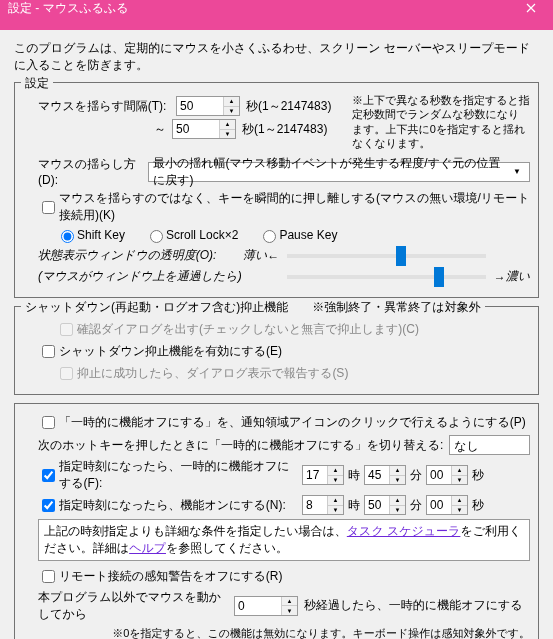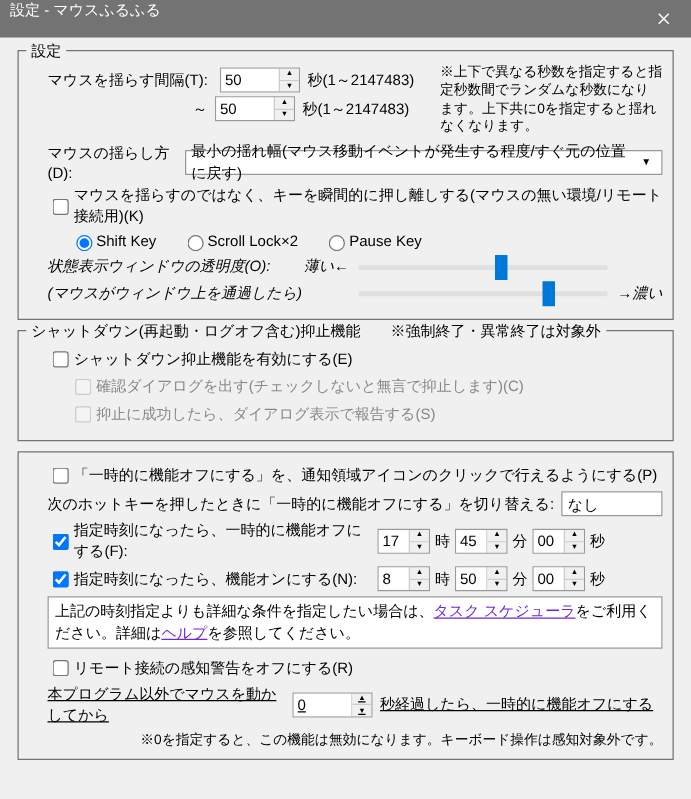--- a/index.html
+++ b/index.html
@@ -12,24 +12,24 @@
   }
   .window {
     width: 553px;
     height: 639px;
     background: #f0f0f0;
     display: flex;
     flex-direction: column;
   }
   .titlebar {
     height: 30px;
-    background: #737373;
+    background: #ec4899;
     color: #fff;
     display: flex;
-    align-items: flex-start;
+    align-items: center;
     padding: 0 8px 14px 8px;
     justify-content: space-between;
   }
   .titlebar .title { font-size: 12px; }
   .close-btn {
     width: 45px;
     height: 30px;
     display: flex;
     align-items: center;
     justify-content: center;
@@ -144,40 +144,41 @@
   .time-row .tlbl { width: 260px; display: flex; align-items: center; }
   .link-text { color: #6d28d9; text-decoration: underline; }
   .infobox {
     border: 1px solid #999;
     background: #fff;
     padding: 3px 5px;
     font-size: 12px;
     line-height: 1.4;
     margin: 4px 0 6px 0;
   }
-  .spin-seconds-row { display: flex; align-items: center; margin: 3px 0; gap: 6px; text-decoration: underline; }
+  .spin-seconds-row { display: flex; align-items: center; margin: 3px 0; gap: 6px; }
   .spin-seconds-row .slbl2 { width: 190px; }
   .small-note { font-size: 11px; text-align: right; margin-top: 2px; }
   .tilde { width: 134px; text-align: right; padding-right: 6px; }
 </style>
 </head>
 <body>
 
 <div class="window">
 
   <div class="titlebar">
     <span class="title">設定 - マウスふるふる</span>
     <div class="close-btn">
       <svg width="10" height="10" viewBox="0 0 10 10">
           <path d="M1 1 L9 9 M9 1 L1 9" stroke="#fff" stroke-width="1.2"></path>
         </svg>
     </div>
   </div>
 
   <div class="content">
+    <div class="desc">このプログラムは、定期的にマウスを小さくふるわせ、スクリーン セーバーやスリープモードに入ることを防ぎます。</div>
 
     <div class="groupbox">
       <span class="legend">設定</span>
 
       <div style="display:flex; align-items:flex-start;">
         <div style="flex:1;">
           <div class="row">
             <span class="lbl">マウスを揺らす間隔(T):</span>
             <span class="spin">
               <input value="50" style="">
@@ -243,27 +244,27 @@
         <span style="visibility:hidden;">薄い←</span>
         <div class="slider-track">
           <div class="slider-thumb" style="left:74%;"></div>
         </div>
         <span>→濃い</span>
       </div>
     </div>
 
     <div class="groupbox">
       <span class="legend">シャットダウン(再起動・ログオフ含む)抑止機能　　※強制終了・異常終了は対象外</span>
+      <div class="checkbox-row indent">
+        <input type="checkbox" disabled="" style="">
+        <span>確認ダイアログを出す(チェックしないと無言で抑止します)(C)</span>
+      </div>
       <div class="checkbox-row">
         <input type="checkbox" style="">
         <span>シャットダウン抑止機能を有効にする(E)</span>
-      </div>
-      <div class="checkbox-row indent">
-        <input type="checkbox" disabled="" style="">
-        <span>確認ダイアログを出す(チェックしないと無言で抑止します)(C)</span>
       </div>
       <div class="checkbox-row indent">
         <input type="checkbox" disabled="" style="">
         <span>抑止に成功したら、ダイアログ表示で報告する(S)</span>
       </div>
     </div>
 
     <div class="groupbox" style="padding-top:6px;">
       <div class="checkbox-row">
         <input type="checkbox" style="">

